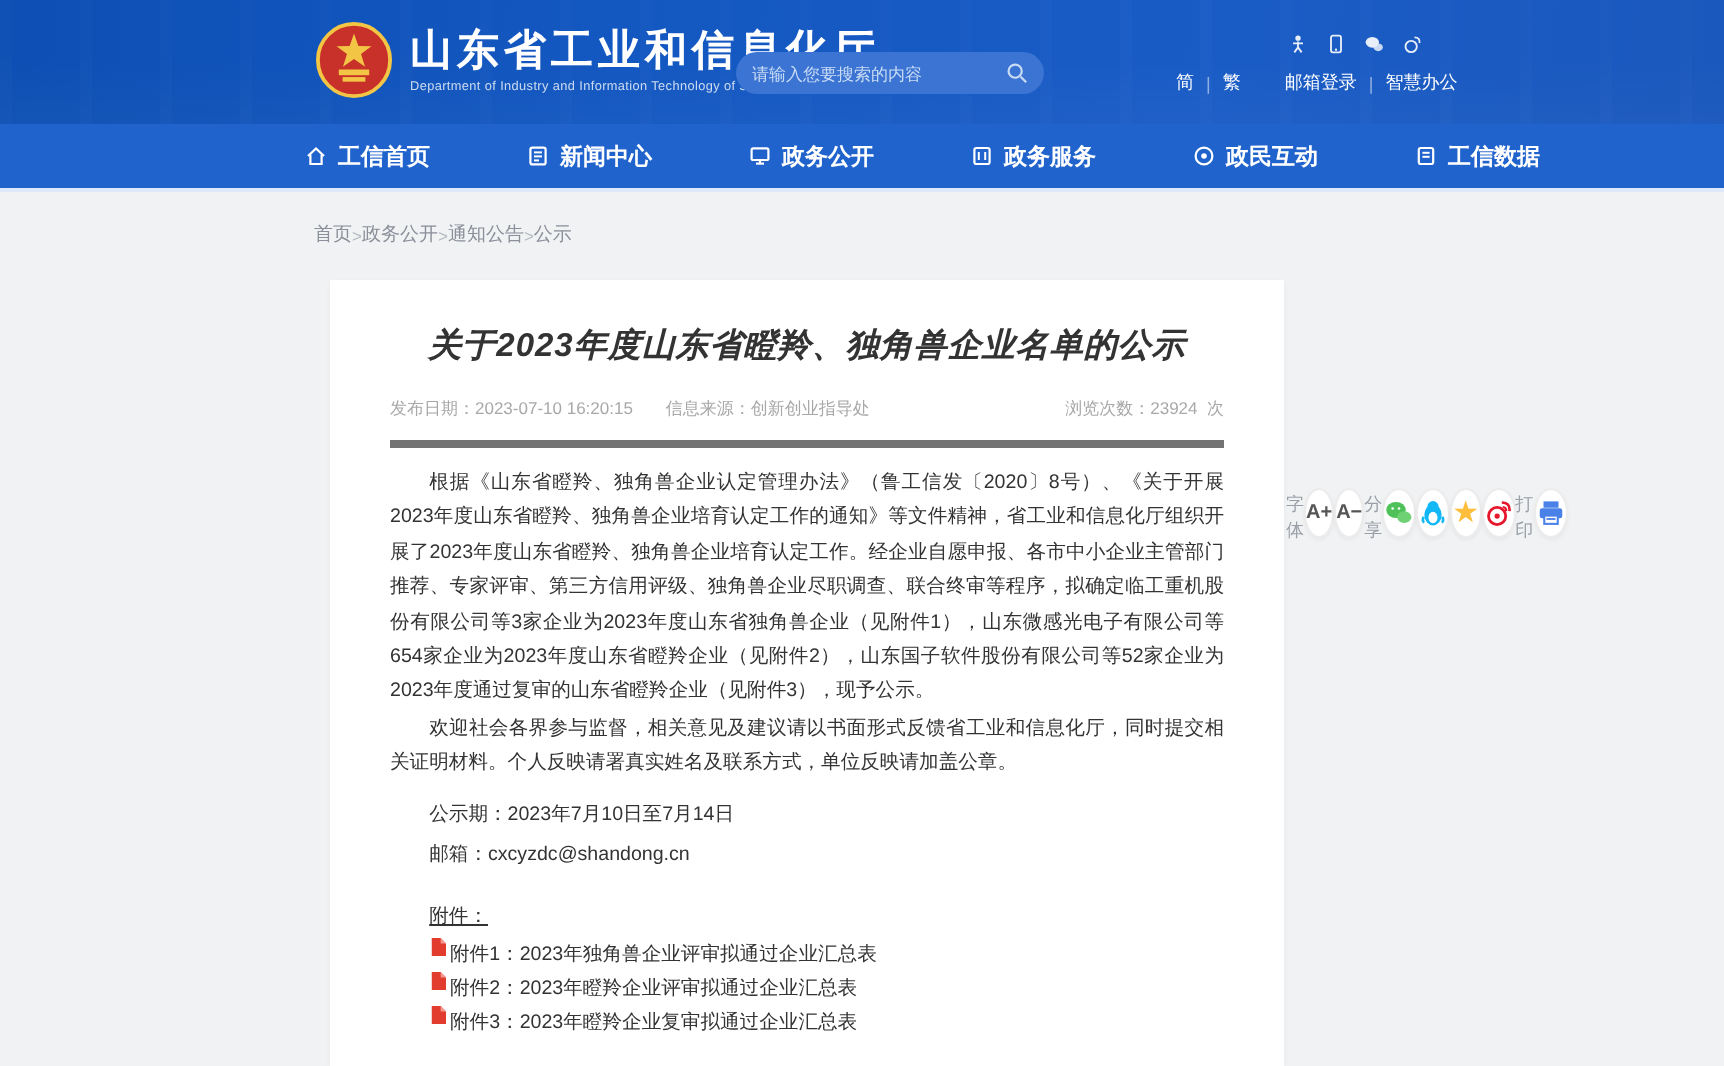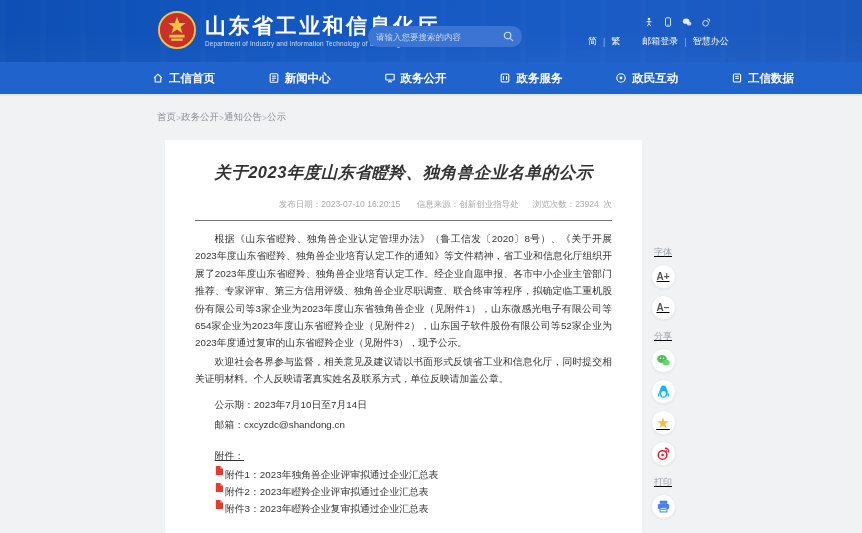--- a/index.html
+++ b/index.html
@@ -29,52 +29,52 @@
   .quick-icons{position:absolute;left:644px;top:17px;display:flex;gap:9px;align-items:center;}
   .quick-icons svg{width:10px;height:10px;opacity:.9;}
   .top-links{position:absolute;left:588px;top:35px;display:flex;align-items:center;gap:6px;
     color:#fff;font-size:9px;}
   .top-links .sep{color:rgba(255,255,255,.5);font-style:normal;}
   .top-links span{cursor:pointer;}
 
   
   .nav{position:absolute;left:0;top:62px;width:862px;height:34px;background:var(--nav-blue);
     border-bottom:2px solid rgba(255,255,255,.85);display:flex;align-items:center;
-    padding:0 68px 0 152px;justify-content:space-between;}
+    padding:0 92px 0 152px;justify-content:space-between;}
   .nav-item{display:flex;align-items:center;gap:5px;color:#fff;font-size:11.5px;font-weight:bold;cursor:pointer;}
   .nav-item svg{width:12px;height:12px;}
 
   
   .breadcrumb{position:absolute;left:157px;top:111px;display:flex;align-items:center;gap:0;
     font-size:9.5px;color:#8a8f99;}
   .breadcrumb .sep{color:#b5bac2;font-style:normal;font-size:8.5px;}
   .breadcrumb span{cursor:pointer;}
 
   
   .card{position:absolute;left:165px;top:140px;width:477px;height:393px;background:var(--card-bg);
     box-shadow:0 1px 3px rgba(0,0,0,.04);padding:22px 30px 0 30px;}
   .art-title{text-align:center;font-size:16.5px;font-weight:bold;color:var(--text-dark);letter-spacing:.5px;font-style:italic;}
-  .meta{display:flex;justify-content:flex-end;margin-top:15px;padding-bottom:9px;
-    border-bottom:1px solid #737373;font-size:8.5px;color:var(--text-meta);}
+  .meta{display:flex;justify-content:space-between;margin-top:15px;padding-bottom:9px;
+    border-bottom:4px solid #737373;font-size:8.5px;color:var(--text-meta);}
   .meta b{font-weight:normal;}
   .meta .left span{margin-right:14px;}
   .body-text{margin-top:9px;}
   .body-text p.para{font-size:9.8px;line-height:17.4px;color:var(--text-dark);text-indent:2em;
     text-align:justify;margin-bottom:1px;}
   .info-lines{margin-top:7px;}
   .info-lines p{font-size:9.8px;line-height:20px;color:var(--text-dark);text-indent:2em;}
   .attach{margin-top:13px;}
   .attach .attach-label{font-size:9.8px;color:var(--text-dark);text-indent:2em;line-height:16px;text-decoration:underline;}
   .attach .attach-item{display:flex;align-items:flex-start;gap:2px;margin-left:20px;margin-top:4px;
     font-size:9.8px;line-height:13px;color:var(--text-dark);cursor:pointer;text-decoration:none;}
   .pdf-ic{width:8px;height:9px;flex:0 0 auto;margin-top:-2px;}
 
   
-  .rail{position:absolute;left:643px;top:242px;width:40px;display:flex;flex-direction:column;
-    align-items:center;text-decoration:underline;}
+  .rail{position:absolute;left:643px;top:242px;width:40px;display:flex;flex-direction:row;
+    align-items:center;}
   .rail .rail-label{font-size:9px;color:#9aa0a8;margin:4px 0 5px;}
   .tool-circle{width:25px;height:25px;border-radius:50%;background:#fff;border:1px solid #ececec;
     display:flex;align-items:center;justify-content:center;margin-bottom:6px;cursor:pointer;
     box-shadow:0 1px 2px rgba(0,0,0,.05);}
   .tool-circle.font-btn{font-size:10px;color:#555;font-weight:bold;}
   .tool-circle svg{width:15px;height:15px;}
   .star-glyph{color:#fdbe3b;font-size:15px;line-height:1;}
 </style>
 </head>
 <body>

